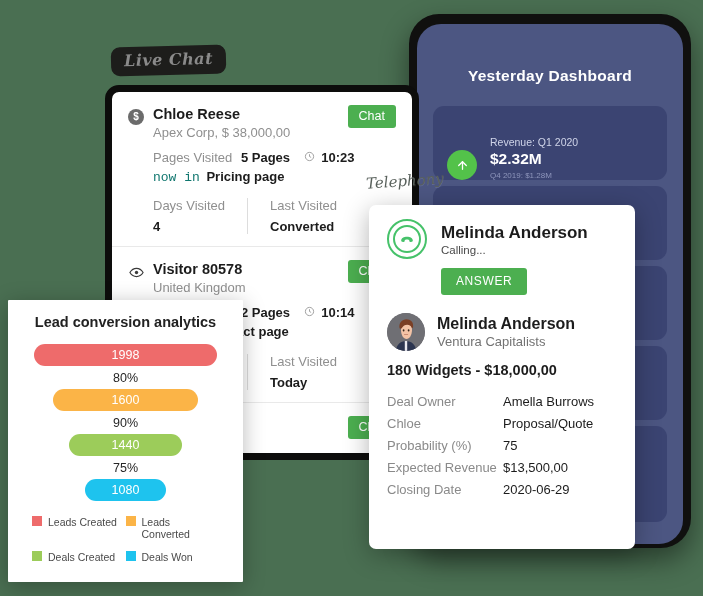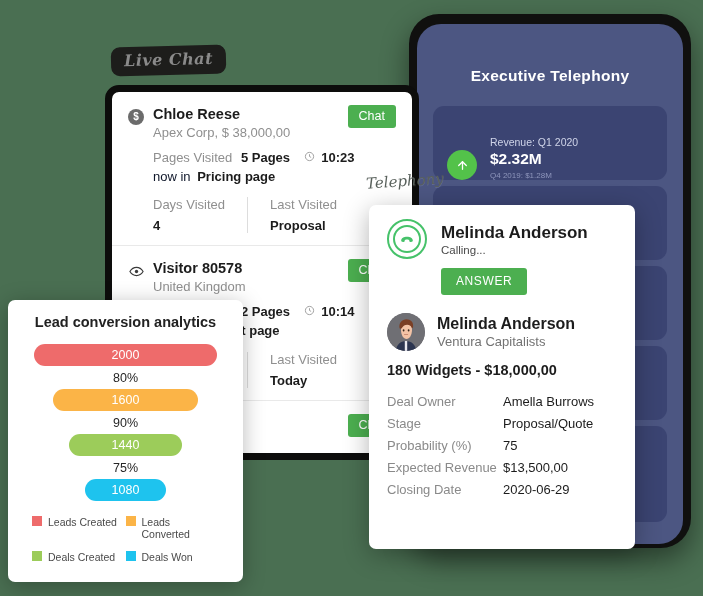--- a/index.html
+++ b/index.html
@@ -123,35 +123,35 @@
     background: #4caf50; color: #ffffff;
     border: none; border-radius: 3px;
     font-size: 12.5px;
     padding: 4px 11px 5px 11px;
     font-family: "Liberation Sans", sans-serif;
     cursor: pointer;
   }
   .cr-meta { margin-top: 9px; margin-left: 25px; font-size: 13px; line-height: 1.45; }
   .mut { color: #8f8f8f; }
   .strong { color: #1c1c1c; font-weight: bold; }
-  .grn { color: #0f172a; }
+  .grn { color: #0f766e; font-family: Liberation Mono, monospace; }
   .clock { display: inline-block; margin: 0 3px 0 10px; color: #9a9a9a; }
   .cr-cols { margin-top: 11px; margin-left: 25px; display: flex; font-size: 13px; }
   .cr-col { padding-right: 22px; }
   .cr-col + .cr-col { border-left: 1px solid #dddddd; padding-left: 22px; }
   .cr-col .k { color: #8f8f8f; }
   .cr-col .v { color: #1c1c1c; font-weight: bold; margin-top: 6px; }
 
   
   #funnel-card {
     position: absolute;
     left: 8px; top: 300px;
     width: 235px; height: 282px;
     background: #ffffff;
-    border-radius: 7px;
+    border-radius: 1px;
     box-shadow: 0 4px 22px rgba(0,0,0,0.28);
     z-index: 40;
     padding: 14px 14px 0 14px;
   }
   #funnel-title {
     text-align: center;
     font-size: 14.5px;
     font-weight: bold;
     color: #222;
     margin-bottom: 14px;
@@ -243,21 +243,21 @@
   #deal-table td.k { color: #8a8a8a; width: 116px; }
   #deal-table td.v { color: #1c1c1c; }
 </style>
 </head>
 <body>
 
 <div id="stage">
 
   <div id="dash-phone">
     <div id="dash-screen">
-      <div id="dash-title">Executive Telephony</div>
+      <div id="dash-title">Yesterday Dashboard</div>
 
       <div class="dash-card">
         <div class="dash-ic" style="background:#53c24a;">
           <svg width="13" height="13" viewBox="0 0 24 24" fill="none" stroke="#fff" stroke-width="2.4" stroke-linecap="round" stroke-linejoin="round">
               <line x1="12" y1="19" x2="12" y2="5"></line>
               <polyline points="5 12 12 5 19 12"></polyline>
             </svg>
         </div>
         <div class="dash-txt">
           <div class="dash-label">Revenue: Q1 2020</div>
@@ -315,21 +315,21 @@
         <span class="grn">now in</span>
         <span class="strong" style="margin-left:3px;">Pricing page</span>
       </div>
       <div class="cr-cols">
         <div class="cr-col">
           <div class="k">Days Visited</div>
           <div class="v">4</div>
         </div>
         <div class="cr-col">
           <div class="k">Last Visited</div>
-          <div class="v">Proposal</div>
+          <div class="v">Converted</div>
         </div>
       </div>
     </div>
 
     <div class="chat-row">
       <div class="cr-head">
         <div class="cr-icon">
           <svg width="15" height="15" viewBox="0 0 24 24" fill="none" stroke="#3b3b3b" stroke-width="1.9">
               <path d="M1.5 12S5.5 5.5 12 5.5 22.5 12 22.5 12 18.5 18.5 12 18.5 1.5 12 1.5 12z"></path>
               <circle cx="12" cy="12" r="2.7" fill="#3b3b3b" stroke="none"></circle>
@@ -372,21 +372,21 @@
     </div>
 
   </div>
 
   <div id="live-chat-badge">Live Chat</div>
 
   <div id="funnel-card">
     <div id="funnel-title">Lead conversion analytics</div>
 
     <div class="fn-bar" style="width:88%; background:#ee6b6b;">
-      <span>2000</span>
+      <span>1998</span>
     </div>
     <div class="fn-pct">80%</div>
 
     <div class="fn-bar" style="width:70%; background:#fbb447;">
       <span>1600</span>
     </div>
     <div class="fn-pct">90%</div>
 
     <div class="fn-bar" style="width:55%; background:#9ccc5a;">
       <span>1440</span>
@@ -457,21 +457,21 @@
 
     <div id="deal-headline">180 Widgets - $18,000,00</div>
 
     <table id="deal-table">
       <tbody>
           <tr>
         <td class="k">Deal Owner</td>
         <td class="v">Amella Burrows</td>
       </tr>
       <tr>
-        <td class="k">Stage</td>
+        <td class="k">Chloe</td>
         <td class="v">Proposal/Quote</td>
       </tr>
       <tr>
         <td class="k">Probability (%)</td>
         <td class="v">75</td>
       </tr>
       <tr>
         <td class="k">Expected  Revenue</td>
         <td class="v">$13,500,00</td>
       </tr>

